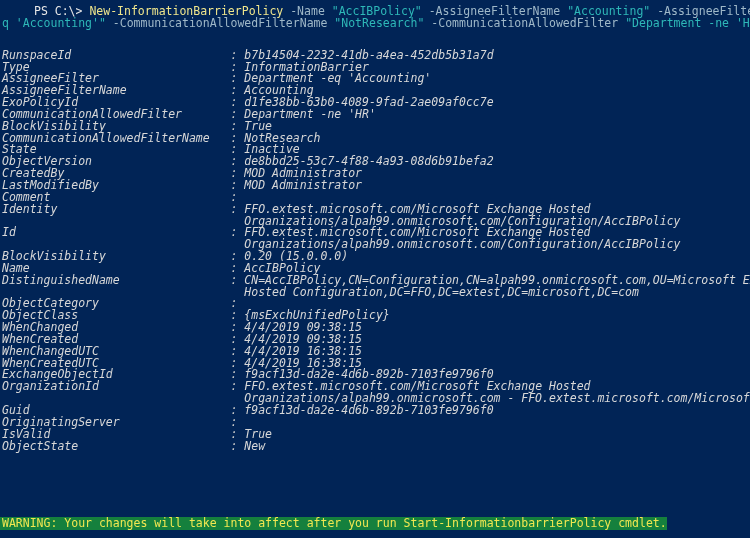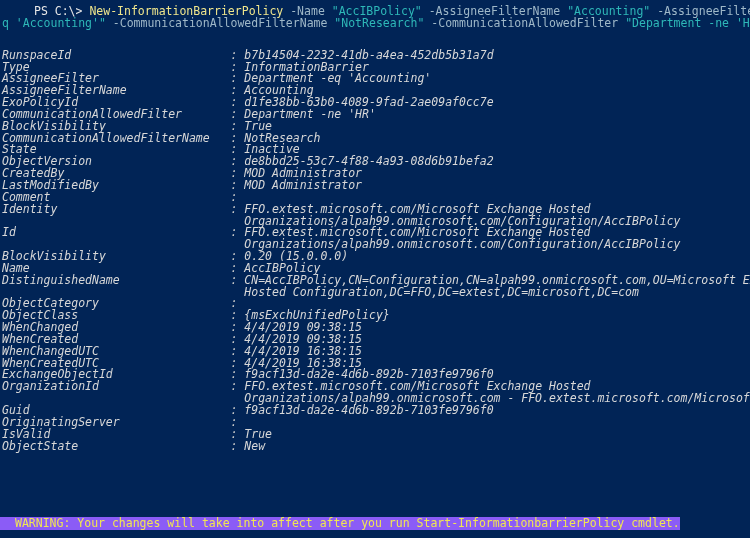--- a/index.html
+++ b/index.html
@@ -44,26 +44,26 @@
   
   #warning-row {
     position: absolute;
     left: 0;
     bottom: 8px;
     width: 100%;
     height: 13px;
   }
   #warning-row .warn-bg {
     display: inline-block;
-    background: #8b5cf6;
+    background: #15803d;
     color: #f2e750;
     white-space: pre;
     line-height: 13px;
     height: 13px;
-    padding-left: 15px;
+    padding-left: 2px;
   }
 </style>
 </head>
 <body>
 
 <div id="console">
 
   <div id="cmd-block">
     <div class="line pad"><span class="c-prompt">PS C:\&gt; </span><span class="c-cmdlet">New-InformationBarrierPolicy</span><span class="c-param"> -Name </span><span class="c-string">"AccIBPolicy"</span><span class="c-param"> -AssigneeFilterName </span><span class="c-string">"Accounting"</span><span class="c-param"> -AssigneeFilter </span><span class="c-string">"Department -e</span></div>
     <div class="line pad"><span class="c-string">q 'Accounting'"</span><span class="c-param"> -CommunicationAllowedFilterName </span><span class="c-string">"NotResearch"</span><span class="c-param"> -CommunicationAllowedFilter </span><span class="c-string">"Department -ne 'HR'"</span></div>

